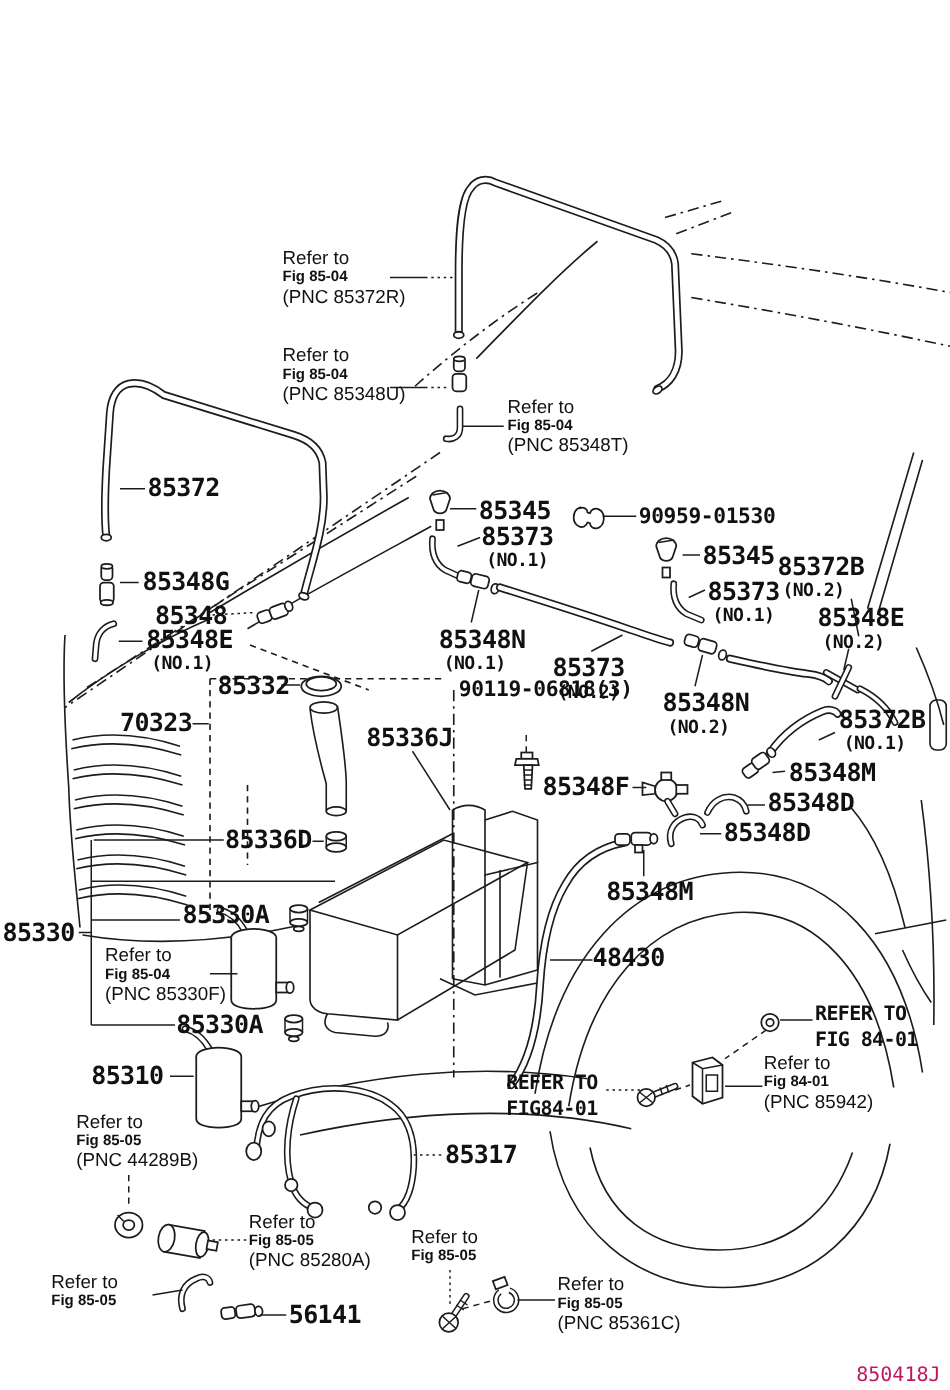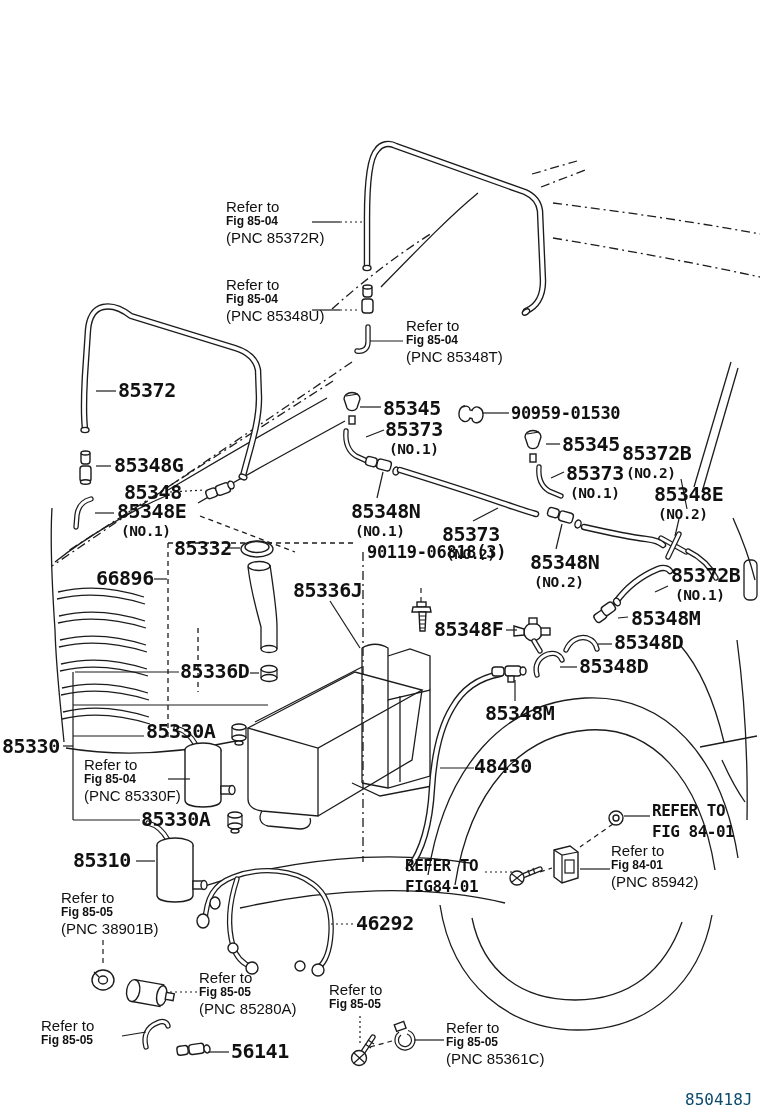--- a/index.html
+++ b/index.html
@@ -21,21 +21,21 @@
   .pn.sm{font-size:17px;letter-spacing:-0.3px;}
   .pnwrap{position:absolute;white-space:nowrap;}
   .pnwrap .pn{position:static;}
   .pns{font:bold 14.5px "DejaVu Sans Mono",monospace;color:#111;letter-spacing:-0.5px;
        line-height:1;margin-top:3px;margin-left:4px;}
   .rf{position:absolute;font:15px "Liberation Sans",sans-serif;color:#111;
       line-height:1.16;white-space:nowrap;}
   .rf div:nth-child(2){font-weight:bold;font-size:12px;}
   .rfc{position:absolute;font:bold 16px "DejaVu Sans Mono",monospace;color:#111;
        line-height:1.3;letter-spacing:-0.5px;white-space:nowrap;}
-  .doc{position:absolute;font:16px "DejaVu Sans Mono",monospace;color:#0c4a6e;}
+  .doc{position:absolute;font:16px "DejaVu Sans Mono",monospace;color:#be185d;}
 </style>
 </head>
 <body>
 
 <div id="stage">
 <svg width="760" height="1112" viewBox="0 0 760 1112">
 
   <g class="ln">
     <path d="M532,174 L577,161" class="dd"></path>
     <path d="M541,187 L588,169" class="dd"></path>
@@ -418,32 +418,32 @@
   <div class="pnwrap" style="left:530px;top:552px">
     <div class="pn">85348N</div>
     <div class="pns">(NO.2)</div>
   </div>
   <div class="pnwrap" style="left:671px;top:565px">
     <div class="pn">85372B</div>
     <div class="pns">(NO.1)</div>
   </div>
   <div class="pn" style="left:631px;top:608px">85348M</div>
   <div class="pn" style="left:174px;top:538px">85332</div>
-  <div class="pn" style="left:96px;top:568px">66896</div>
+  <div class="pn" style="left:96px;top:568px">70323</div>
   <div class="pn" style="left:293px;top:580px">85336J</div>
   <div class="pn sm" style="left:367px;top:544px">90119-06818(3)</div>
   <div class="pn" style="left:434px;top:619px">85348F</div>
   <div class="pn" style="left:614px;top:632px">85348D</div>
   <div class="pn" style="left:579px;top:656px">85348D</div>
   <div class="pn" style="left:180px;top:661px">85336D</div>
   <div class="pn" style="left:2px;top:736px">85330</div>
   <div class="pn" style="left:146px;top:721px">85330A</div>
   <div class="pn" style="left:141px;top:809px">85330A</div>
   <div class="pn" style="left:73px;top:850px">85310</div>
-  <div class="pn" style="left:356px;top:913px">46292</div>
+  <div class="pn" style="left:356px;top:913px">85317</div>
   <div class="pn" style="left:485px;top:703px">85348M</div>
   <div class="pn" style="left:474px;top:756px">48430</div>
   <div class="pn" style="left:231px;top:1041px">56141</div>
 
   <div class="rf" style="left:226px;top:198px">
     <div>Refer to</div>
     <div>Fig 85-04</div>
     <div>(PNC 85372R)</div>
   </div>
   <div class="rf" style="left:226px;top:276px">
@@ -457,21 +457,21 @@
     <div>(PNC 85348T)</div>
   </div>
   <div class="rf" style="left:84px;top:756px">
     <div>Refer to</div>
     <div>Fig 85-04</div>
     <div>(PNC 85330F)</div>
   </div>
   <div class="rf" style="left:61px;top:889px">
     <div>Refer to</div>
     <div>Fig 85-05</div>
-    <div>(PNC 38901B)</div>
+    <div>(PNC 44289B)</div>
   </div>
   <div class="rf" style="left:611px;top:842px">
     <div>Refer to</div>
     <div>Fig 84-01</div>
     <div>(PNC 85942)</div>
   </div>
   <div class="rf" style="left:199px;top:969px">
     <div>Refer to</div>
     <div>Fig 85-05</div>
     <div>(PNC 85280A)</div>

